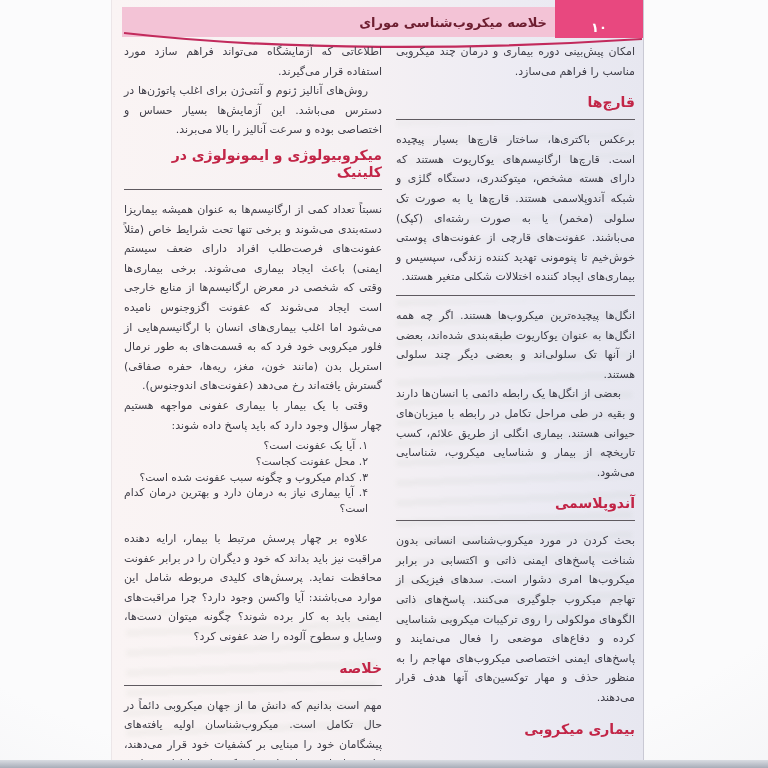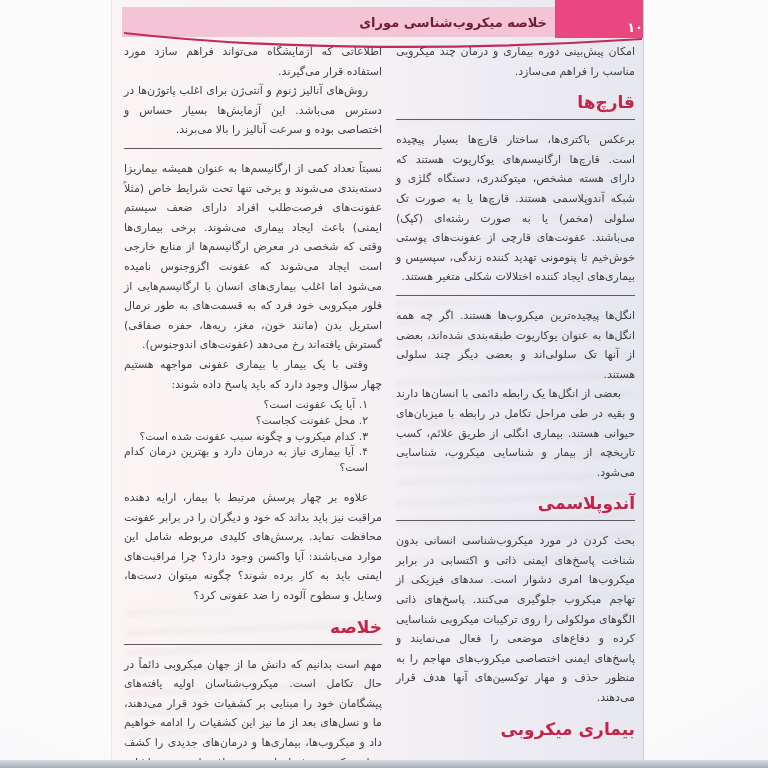--- a/index.html
+++ b/index.html
@@ -26,42 +26,42 @@
     box-shadow:1px 0 0 #c9c9d4, -1px 0 0 #ece6e8;
   }
   
   .band{
     position:absolute;left:10px;right:0;top:7px;height:30px;
     background:#f3c3d6;
   }
   .numbox{
     position:absolute;right:0;top:0;width:88px;height:38px;
     background:#e8487f;
-    display:flex;align-items:flex-end;justify-content:flex-end;
+    display:flex;align-items:flex-end;justify-content:center;
     padding-bottom:3px;box-sizing:border-box;
   }
   .numbox span{color:#fff;font-size:13px;font-weight:bold;letter-spacing:1px;}
   .htitle{
     position:absolute;right:96px;top:15px;
     color:#6d1e30;font-size:13px;font-weight:bold;
     direction:rtl;white-space:nowrap;
   }
   .swoosh{position:absolute;left:0;top:0;}
   
   .col{
     position:absolute;top:42px;direction:rtl;
     color:#3f3e48;font-size:11px;line-height:19.6px;
     text-align:justify;
   }
   .col-left{left:12px;width:258px;}
   .col-right{left:284px;width:239px;}
   .col p{margin:0;}
   .col p.indent{text-indent:14px;}
   .col h2{
-    margin:13px 0 0;font-size:17px;line-height:17px;
+    margin:13px 0 0;font-size:14px;line-height:17px;
     color:#c22547;font-weight:bold;text-align:right;
   }
   .col h2.clinic{margin-top:7px;}
   .rule{border-bottom:1.2px solid #5f5a60;margin:8px 0 10px;}
   ul.questions{
     list-style:none;margin:3px 0 12px;padding:0 14px 0 0;
     line-height:15.8px;font-size:10.8px;
   }
   ul.questions li{margin:0;}
   
@@ -119,20 +119,21 @@
         <h2>بیماری میکروبی</h2>
 
       </section>
     </div>
 
     <div class="col col-left">
       <p>اطلاعاتی که آزمایشگاه می‌تواند فراهم سازد مورد استفاده قرار می‌گیرند.</p>
       <p class="indent">روش‌های آنالیز ژنوم و آنتی‌ژن برای اغلب پاتوژن‌ها در دسترس می‌باشد. این آزمایش‌ها بسیار حساس و اختصاصی بوده و سرعت آنالیز را بالا می‌برند.</p>
 
       <section>
+        <h2 class="clinic">میکروبیولوژی و ایمونولوژی در کلینیک</h2>
         <div class="rule"></div>
         <p>نسبتاً تعداد کمی از ارگانیسم‌ها به عنوان همیشه بیماریزا دسته‌بندی می‌شوند و برخی تنها تحت شرایط خاص (مثلاً عفونت‌های فرصت‌طلب افراد دارای ضعف سیستم ایمنی) باعث ایجاد بیماری می‌شوند. برخی بیماری‌ها وقتی که شخصی در معرض ارگانیسم‌ها از منابع خارجی است ایجاد می‌شوند که عفونت اگزوجنوس نامیده می‌شود اما اغلب بیماری‌های انسان با ارگانیسم‌هایی از فلور میکروبی خود فرد که به قسمت‌های به طور نرمال استریل بدن (مانند خون، مغز، ریه‌ها، حفره صفاقی) گسترش یافته‌اند رخ می‌دهد (عفونت‌های اندوجنوس).</p>
         <p class="indent">وقتی با یک بیمار با بیماری عفونی مواجهه هستیم چهار سؤال وجود دارد که باید پاسخ داده شوند:</p>
         <ul class="questions">
           <li>۱. آیا یک عفونت است؟</li>
           <li>۲. محل عفونت کجاست؟</li>
           <li>۳. کدام میکروب و چگونه سبب عفونت شده است؟</li>
           <li>۴. آیا بیماری نیاز به درمان دارد و بهترین درمان کدام است؟</li>
         </ul>
         <p class="indent">علاوه بر چهار پرسش مرتبط با بیمار، ارایه دهنده مراقبت نیز باید بداند که خود و دیگران را در برابر عفونت محافظت نماید. پرسش‌های کلیدی مربوطه شامل این موارد می‌باشند: آیا واکسن وجود دارد؟ چرا مراقبت‌های ایمنی باید به کار برده شوند؟ چگونه میتوان دست‌ها، وسایل و سطوح آلوده را ضد عفونی کرد؟</p>

